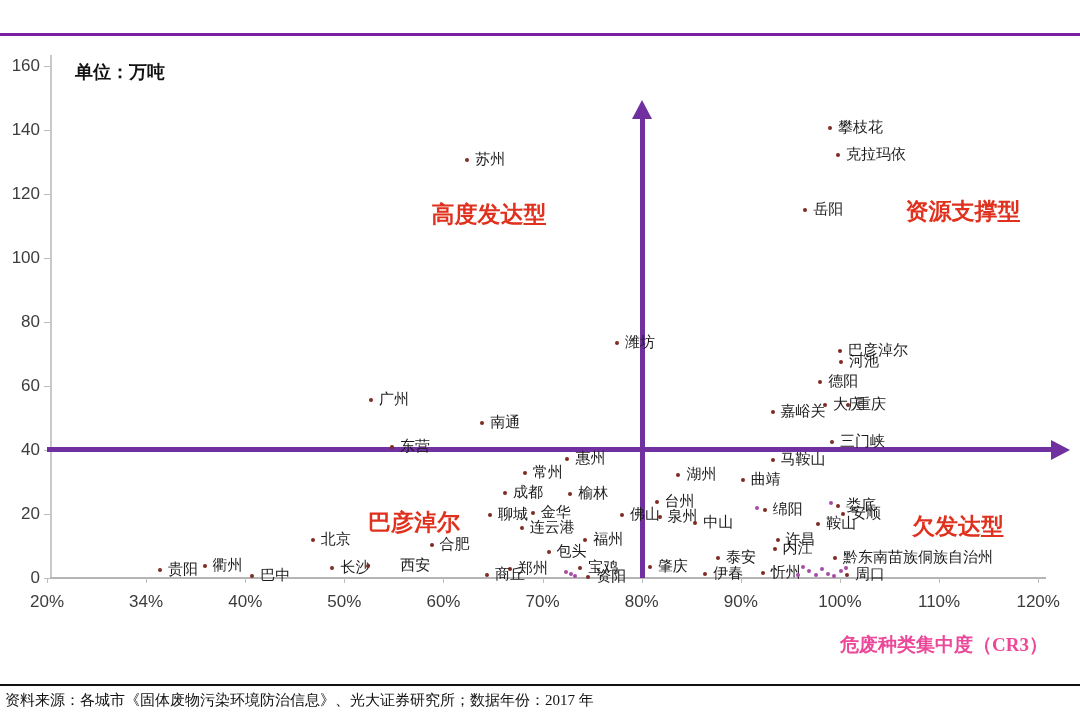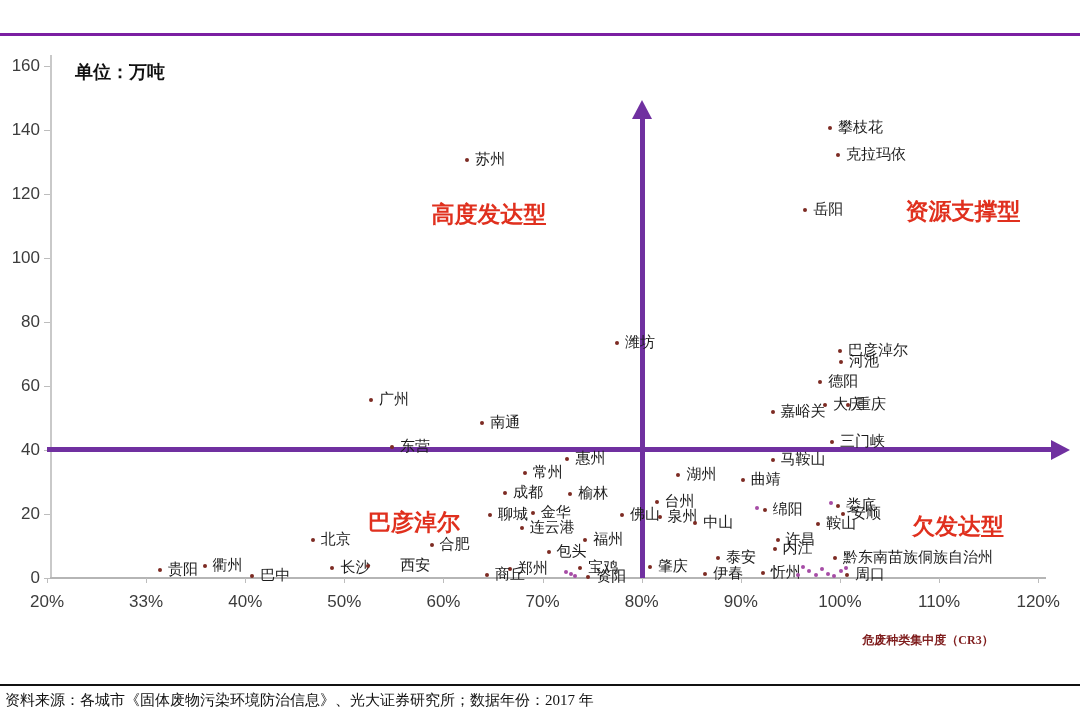--- a/index.html
+++ b/index.html
@@ -23,22 +23,22 @@
   
   .cross-vline{position:absolute;width:5px;background:#7030a0;}
   .cross-hline{position:absolute;height:5px;background:#7030a0;}
   .cross-varrow{position:absolute;width:0;height:0;border-left:10px solid transparent;
                 border-right:10px solid transparent;border-bottom:19px solid #7030a0;}
   .cross-harrow{position:absolute;width:0;height:0;border-top:10px solid transparent;
                 border-bottom:10px solid transparent;border-left:19px solid #7030a0;}
   
   #unit-label{position:absolute;left:75px;top:60px;font-size:18px;font-weight:bold;color:#111;
               font-family:"Liberation Serif",serif;}
-  #x-axis-title{position:absolute;left:808px;top:632px;width:240px;text-align:center;font-size:12px;
-                font-weight:bold;color:#7f1d1d;font-family:"Liberation Serif",serif;white-space:nowrap;}
+  #x-axis-title{position:absolute;left:808px;top:632px;width:240px;text-align:right;font-size:19px;
+                font-weight:bold;color:#ec4899;font-family:"Liberation Serif",serif;white-space:nowrap;}
   .quadrant-label{position:absolute;transform:translateX(-50%);font-size:23px;font-weight:bold;
                   color:#e0301e;font-family:"Liberation Serif",serif;white-space:nowrap;}
   
   .pt-dot{position:absolute;width:4px;height:4px;border-radius:50%;background:#7d2b23;}
   .pt-dot.magenta{background:#a64ca6;}
   .pt-label{position:absolute;font-size:15px;color:#1c1c1c;font-family:"Liberation Serif",serif;
             white-space:nowrap;line-height:18px;}
 </style>
 </head>
 <body>
@@ -67,21 +67,21 @@
       <div class="ytick-label" style="left: 0px; top: 184px;">120</div>
       <div class="ytick-mark" style="left: 44px; top: 130px;"></div>
       <div class="ytick-label" style="left: 0px; top: 120px;">140</div>
       <div class="ytick-mark" style="left: 44px; top: 66px;"></div>
       <div class="ytick-label" style="left: 0px; top: 56px;">160</div>
     </div>
   <div id="xticks">
       <div class="xtick-mark" style="left: 47px; top: 578px;"></div>
       <div class="xtick-label" style="left: 19px; top: 592px;">20%</div>
       <div class="xtick-mark" style="left: 146.12px; top: 578px;"></div>
-      <div class="xtick-label" style="left: 118.12px; top: 592px;">33%</div>
+      <div class="xtick-label" style="left: 118.12px; top: 592px;">34%</div>
       <div class="xtick-mark" style="left: 245.24px; top: 578px;"></div>
       <div class="xtick-label" style="left: 217.24px; top: 592px;">40%</div>
       <div class="xtick-mark" style="left: 344.36px; top: 578px;"></div>
       <div class="xtick-label" style="left: 316.36px; top: 592px;">50%</div>
       <div class="xtick-mark" style="left: 443.48px; top: 578px;"></div>
       <div class="xtick-label" style="left: 415.48px; top: 592px;">60%</div>
       <div class="xtick-mark" style="left: 542.6px; top: 578px;"></div>
       <div class="xtick-label" style="left: 514.6px; top: 592px;">70%</div>
       <div class="xtick-mark" style="left: 641.72px; top: 578px;"></div>
       <div class="xtick-label" style="left: 613.72px; top: 592px;">80%</div>

